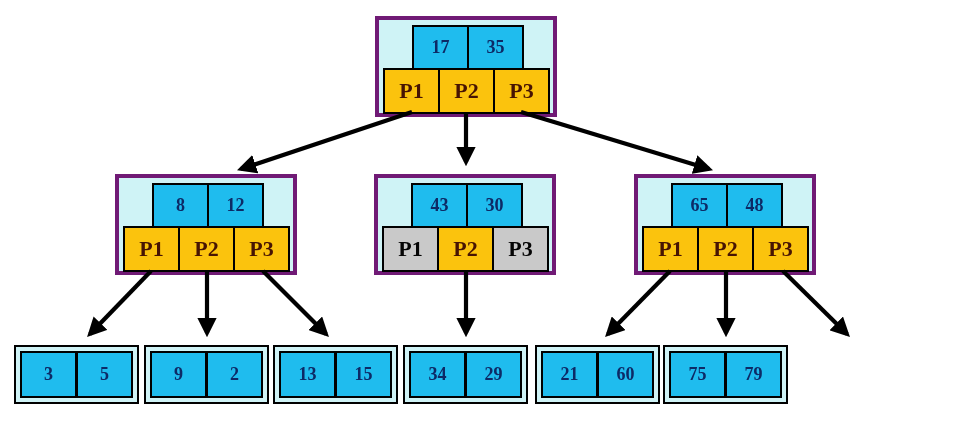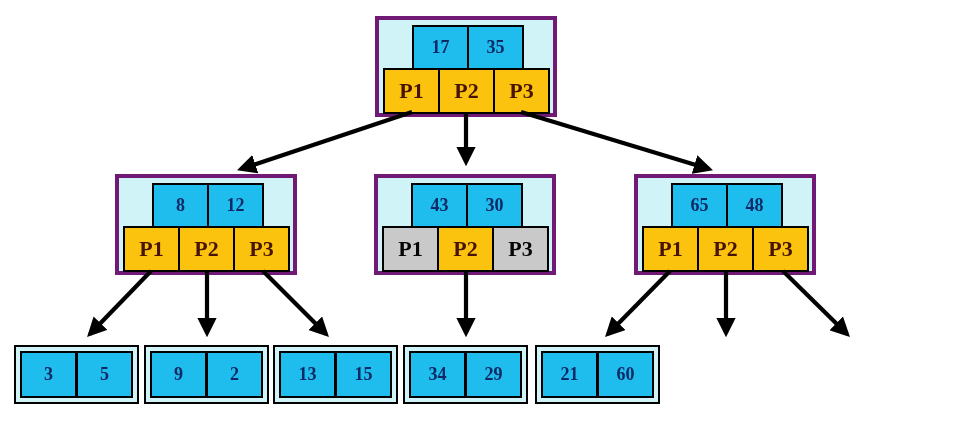--- a/index.html
+++ b/index.html
@@ -124,20 +124,27 @@
       <div class="lcell">29</div>
     </div>
   </div>
   <div class="leaf" style="left:535px">
     <div class="leaf-inner">
       <div class="lcell">21</div>
       <div class="ldiv"></div>
       <div class="lcell">60</div>
     </div>
   </div>
+  <div class="leaf" style="left:663px">
+    <div class="leaf-inner">
+      <div class="lcell">75</div>
+      <div class="ldiv"></div>
+      <div class="lcell">79</div>
+    </div>
+  </div>
 
   <svg class="edges" width="960" height="424" viewBox="0 0 960 424">
     <defs>
       <marker id="ah" markerWidth="4.6" markerHeight="4.6" refX="3.6" refY="2.3" orient="auto" markerUnits="strokeWidth">
         <path d="M0,0 L4.6,2.3 L0,4.6 Z" fill="#000"></path>
       </marker>
     </defs>
     <g stroke="#000" stroke-width="4.2" fill="none">
       <line x1="412" y1="112" x2="241" y2="169" marker-end="url(#ah)"></line>
       <line x1="466" y1="112" x2="466" y2="162" marker-end="url(#ah)"></line>

